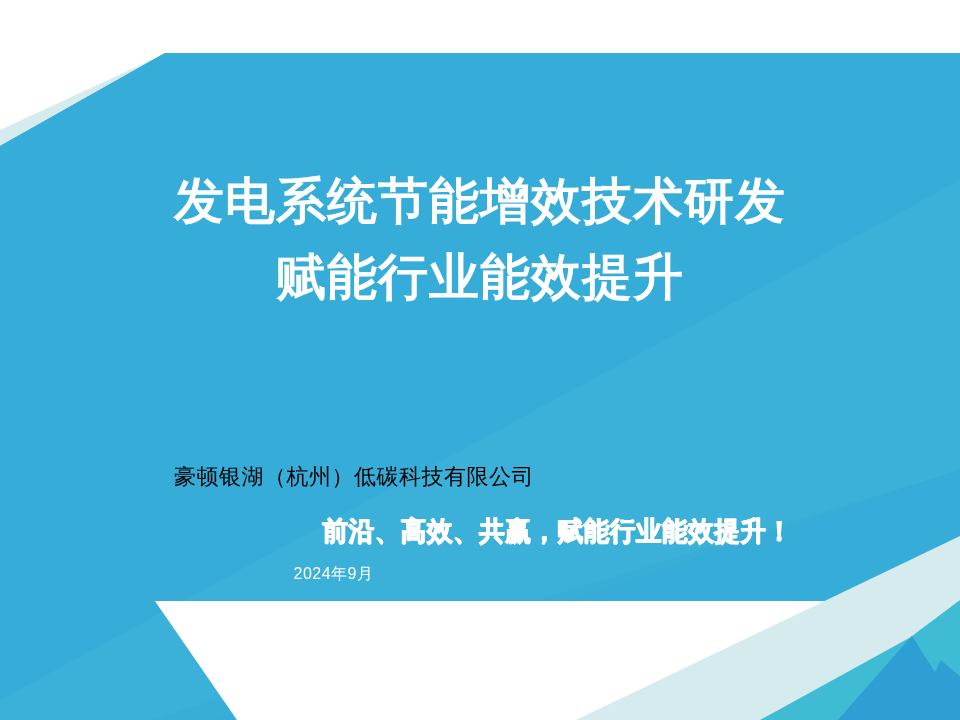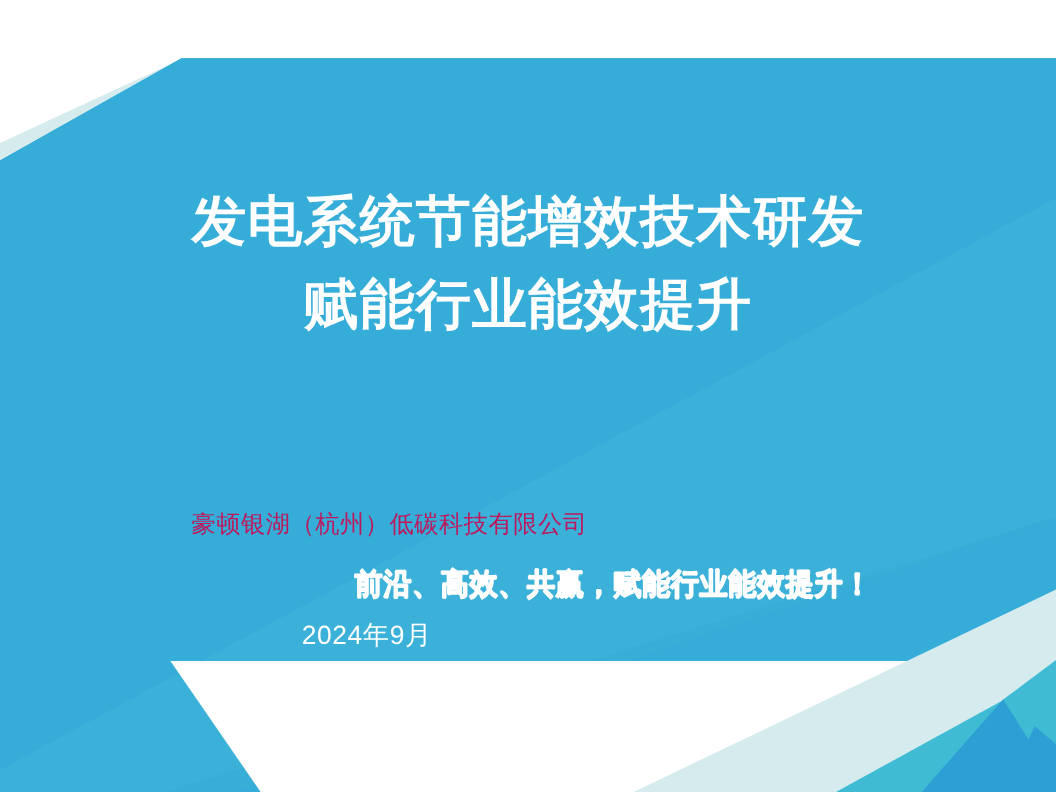--- a/index.html
+++ b/index.html
@@ -50,21 +50,21 @@
   }
   .title-line-1 { top: 176px; }
   .title-line-2 { top: 252px; }
 
   .company-name {
     position: absolute;
     top: 464px;
     left: 0;
     width: 708px;
     text-align: center;
-    color: #be185d;
+    color: #000000;
     font-size: 22px;
     font-weight: 400;
     letter-spacing: 0.5px;
     line-height: 1.2;
     white-space: nowrap;
     font-family: "Liberation Serif", "DejaVu Serif", serif;
   }
 
   .slogan {
     position: absolute;
@@ -83,21 +83,21 @@
     text-shadow: 0.7px 0 0 currentColor, -0.7px 0 0 currentColor, 0 0.5px 0 currentColor, 0 -0.5px 0 currentColor;
   }
 
   .date-line {
     position: absolute;
     top: 564px;
     left: 0;
     width: 667px;
     text-align: center;
     color: #ffffff;
-    font-size: 24px;
+    font-size: 16px;
     font-weight: 400;
     letter-spacing: 0.5px;
     line-height: 1.2;
     white-space: nowrap;
   }
 </style>
 </head>
 <body>
 
 <div id="slide">

